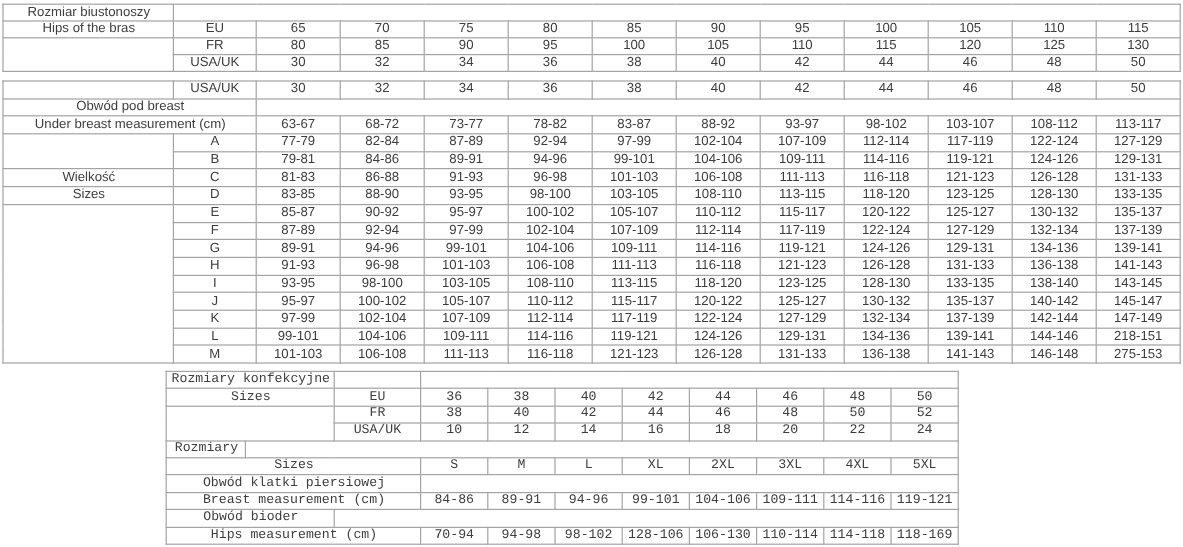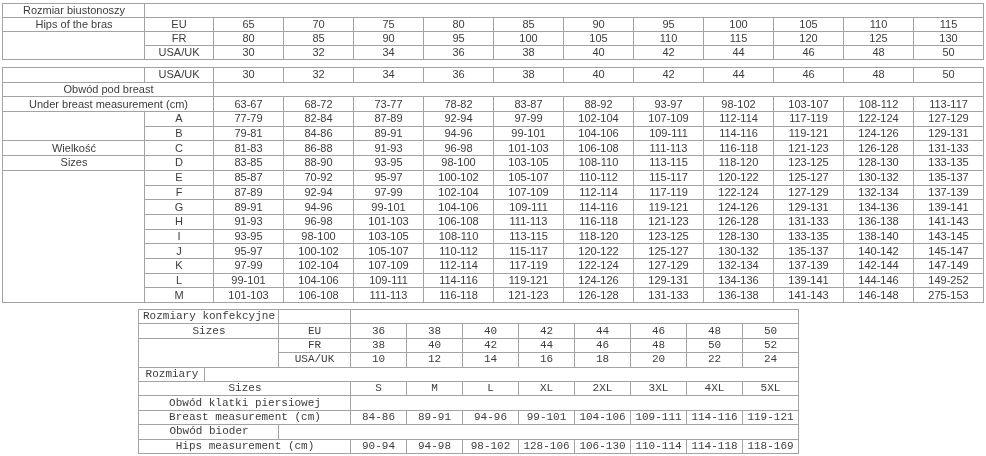--- a/index.html
+++ b/index.html
@@ -183,21 +183,21 @@
         <td class="c">113-115</td>
         <td class="c">118-120</td>
         <td class="c">123-125</td>
         <td class="c">128-130</td>
         <td class="c">133-135</td>
       </tr>
       <tr>
         <td rowspan="9"></td>
         <td class="c">E</td>
         <td class="c">85-87</td>
-        <td class="c">70-92</td>
+        <td class="c">90-92</td>
         <td class="c">95-97</td>
         <td class="c">100-102</td>
         <td class="c">105-107</td>
         <td class="c">110-112</td>
         <td class="c">115-117</td>
         <td class="c">120-122</td>
         <td class="c">125-127</td>
         <td class="c">130-132</td>
         <td class="c">135-137</td>
       </tr>
@@ -290,21 +290,21 @@
         <td class="c">99-101</td>
         <td class="c">104-106</td>
         <td class="c">109-111</td>
         <td class="c">114-116</td>
         <td class="c">119-121</td>
         <td class="c">124-126</td>
         <td class="c">129-131</td>
         <td class="c">134-136</td>
         <td class="c">139-141</td>
         <td class="c">144-146</td>
-        <td class="c">149-252</td>
+        <td class="c">218-151</td>
       </tr>
       <tr>
         <td class="c">M</td>
         <td class="c">101-103</td>
         <td class="c">106-108</td>
         <td class="c">111-113</td>
         <td class="c">116-118</td>
         <td class="c">121-123</td>
         <td class="c">126-128</td>
         <td class="c">131-133</td>
@@ -393,21 +393,21 @@
         <td class="c">109-111</td>
         <td class="c">114-116</td>
         <td class="c">119-121</td>
       </tr>
       <tr>
         <td colspan="2" class="lbl">Obwód bioder</td>
         <td colspan="9"></td>
       </tr>
       <tr>
         <td colspan="3" class="lbl">Hips measurement (cm)</td>
-        <td class="c">90-94</td>
+        <td class="c">70-94</td>
         <td class="c">94-98</td>
         <td class="c">98-102</td>
         <td class="c">128-106</td>
         <td class="c">106-130</td>
         <td class="c">110-114</td>
         <td class="c">114-118</td>
         <td class="c">118-169</td>
       </tr>
     </tbody>
 </table>

